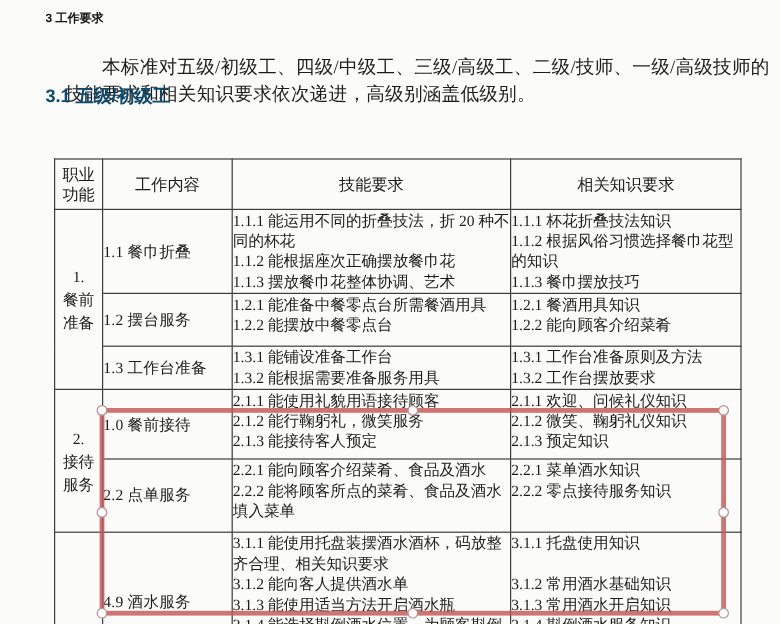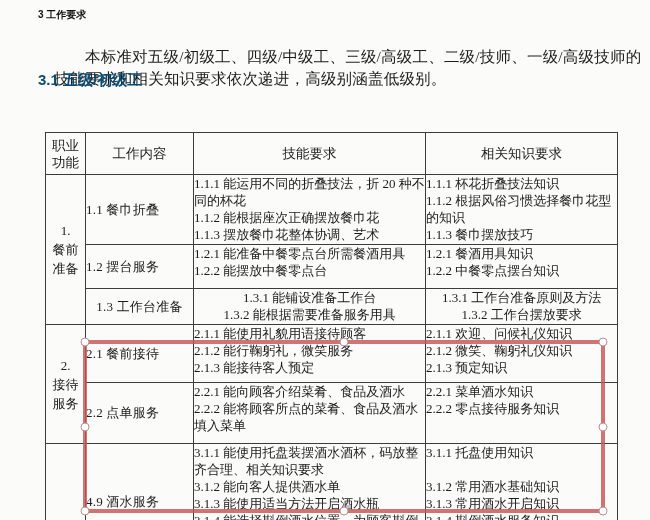--- a/index.html
+++ b/index.html
@@ -106,34 +106,34 @@
 1.1.3 摆放餐巾花整体协调、艺术</td>
           <td class="knowledge">1.1.1 杯花折叠技法知识
 1.1.2 根据风俗习惯选择餐巾花型的知识
 1.1.3 餐巾摆放技巧</td>
         </tr>
         <tr style="height: 44px;">
           <td class="content">1.2 摆台服务</td>
           <td class="skills">1.2.1 能准备中餐零点台所需餐酒用具
 1.2.2 能摆放中餐零点台</td>
           <td class="knowledge">1.2.1 餐酒用具知识
-1.2.2 中餐零点摆台知识</td>
+1.2.2 能向顾客介绍菜肴</td>
         </tr>
-        <tr style="height: 36px; text-align: center;">
+        <tr style="height: 36px;">
           <td class="content">1.3 工作台准备</td>
           <td class="skills">1.3.1 能铺设准备工作台
 1.3.2 能根据需要准备服务用具</td>
           <td class="knowledge">1.3.1 工作台准备原则及方法
 1.3.2 工作台摆放要求</td>
         </tr>
         <tr style="height: 58px;">
           <td class="func" rowspan="2">2.
 接待
 服务</td>
-          <td class="content">2.1 餐前接待</td>
+          <td class="content">1.0 餐前接待</td>
           <td class="skills">2.1.1 能使用礼貌用语接待顾客
 2.1.2 能行鞠躬礼，微笑服务
 2.1.3 能接待客人预定</td>
           <td class="knowledge">2.1.1 欢迎、问候礼仪知识
 2.1.2 微笑、鞠躬礼仪知识
 2.1.3 预定知识</td>
         </tr>
         <tr style="height: 61px;">
           <td class="content">2.2 点单服务</td>
           <td class="skills">2.2.1 能向顾客介绍菜肴、食品及酒水

